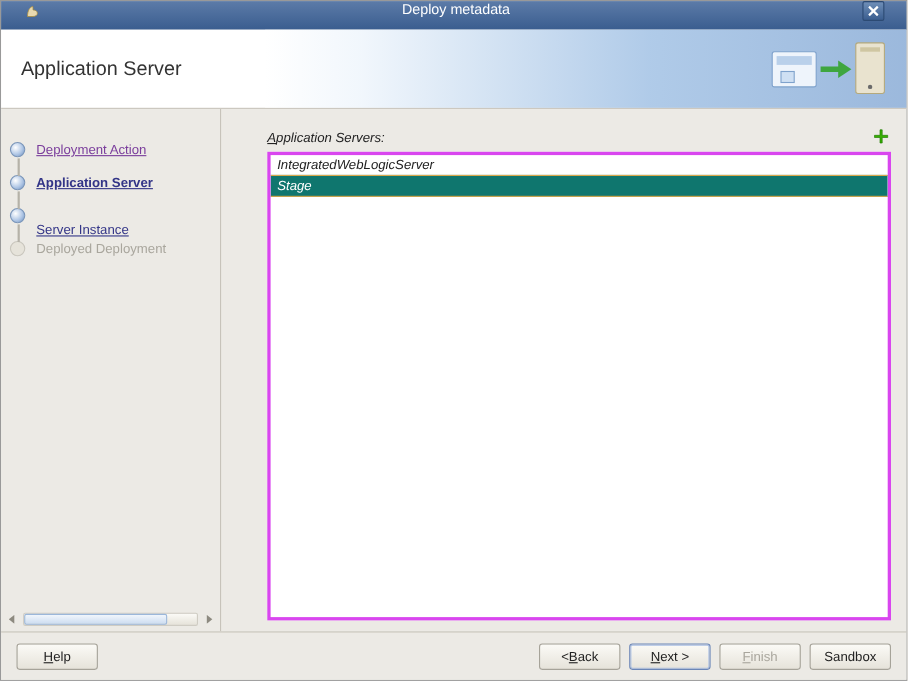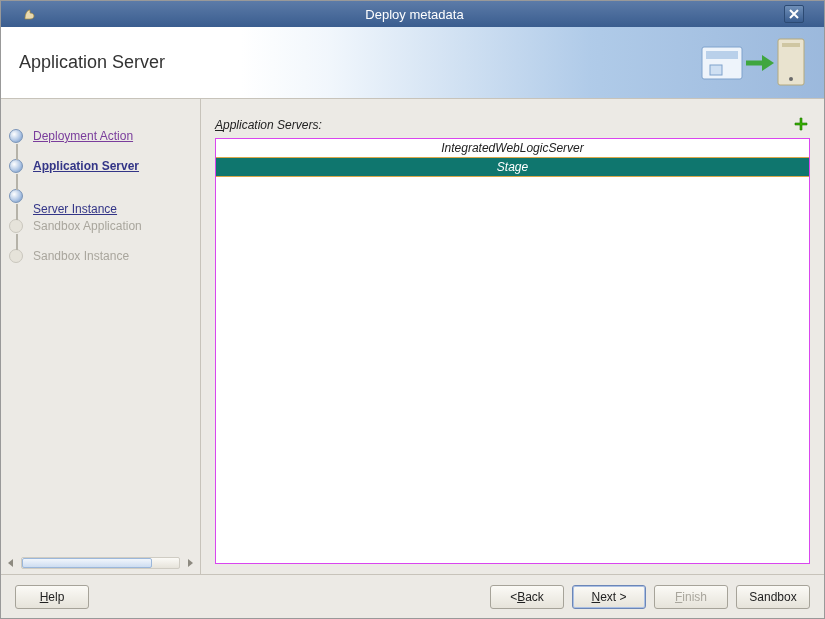--- a/index.html
+++ b/index.html
@@ -10,21 +10,21 @@
   width: 825px;
   height: 619px;
   overflow: hidden;
 }
 .window { width: 825px; height: 619px; display: flex; flex-direction: column; border: 1px solid #999; }
 
 
 .titlebar {
   height: 26px;
   background: linear-gradient(to bottom, #5c7ba8, #3a5d8f);
-  display: flex; align-items: center;
+  display: flex; align-items: flex-start;
   color: #fff;
   padding: 0 20px;
 }
 .titlebar-icon { width: 18px; height: 18px; margin-right: 6px; display:flex;align-items:center;justify-content:center;}
 .titlebar-title { flex: 1; text-align: center; font-size: 13px; }
 .titlebar-close {
   width: 20px; height: 18px;
   background: linear-gradient(to bottom,#6f8fb8,#3a5d8f);
   border: 1px solid #2c4a73;
   border-radius: 2px;
@@ -50,21 +50,21 @@
 .header-fade {
   position: absolute; left: 240px; top:0; bottom:0; right:0;
   background: linear-gradient(to right, #fff 0%, #e6f0fa 15%, #6fa0d6 60%, #4a7fc0 100%);
   opacity: 0.55;
 }
 .header-graphic {
   position: absolute; right: 14px; top: 8px; width: 110px; height: 56px;
 }
 
 
-.body { flex:1; display:flex; min-height:0; background:#eceae5;}
+.body { flex:1; display:flex; min-height:0; background:#eceae5;gap:28px;}
 
 
 .sidebar {
   width: 200px;
   background: #eceae5;
   border-right: 1px solid #c7c3ba;
   display:flex; flex-direction:column;
   padding-top: 22px;
 }
 .sidebar-steps { flex:1; padding-left: 8px; }
@@ -108,23 +108,22 @@
 
 .main { flex:1; display:flex; flex-direction:column; padding: 17px 14px 10px 14px; min-width:0;font-style:italic; }
 .main-label-row { display:flex; align-items:center; justify-content:space-between; margin-bottom:4px; }
 .main-label { font-size:12px; color:#222; }
 .main-label u { text-decoration: underline; }
 .add-btn { width:18px; height:18px; display:flex;align-items:center;justify-content:center; cursor:pointer; }
 
 .server-list {
   flex:1;
   background:#fff;
-  border: 1px solid #d946ef;
+  border: 3px solid #d946ef;
   overflow: hidden;
-  text-align: center;
 }
 .server-row {
   padding: 2px 6px;
   font-size: 12px;
   color:#222;
   cursor: default;
   border-bottom: none;
 }
 .server-row.selected {
   background: #0f766e;
@@ -209,25 +208,21 @@
         <div class="step current">
           <span class="step-node"></span>
           <span class="step-label">Application Server</span>
         </div>
         <div class="step upcoming">
           <span class="step-node"></span>
           <span class="step-label">Server Instance</span>
         </div>
         <div class="step disabled">
           <span class="step-node"></span>
-          <span class="step-label">Sandbox Application</span>
-        </div>
-        <div class="step disabled">
-          <span class="step-node"></span>
-          <span class="step-label">Sandbox Instance</span>
+          <span class="step-label">Deployed Deployment</span>
         </div>
       </div>
       <div class="sidebar-scroll">
         <span class="sb-arrow">
           <svg width="8" height="8" viewBox="0 0 8 8">
               <path d="M6 0 L1 4 L6 8 Z" fill="#8d8a80"></path>
             </svg>
         </span>
         <div class="sb-track">
           <div class="sb-thumb"></div>

